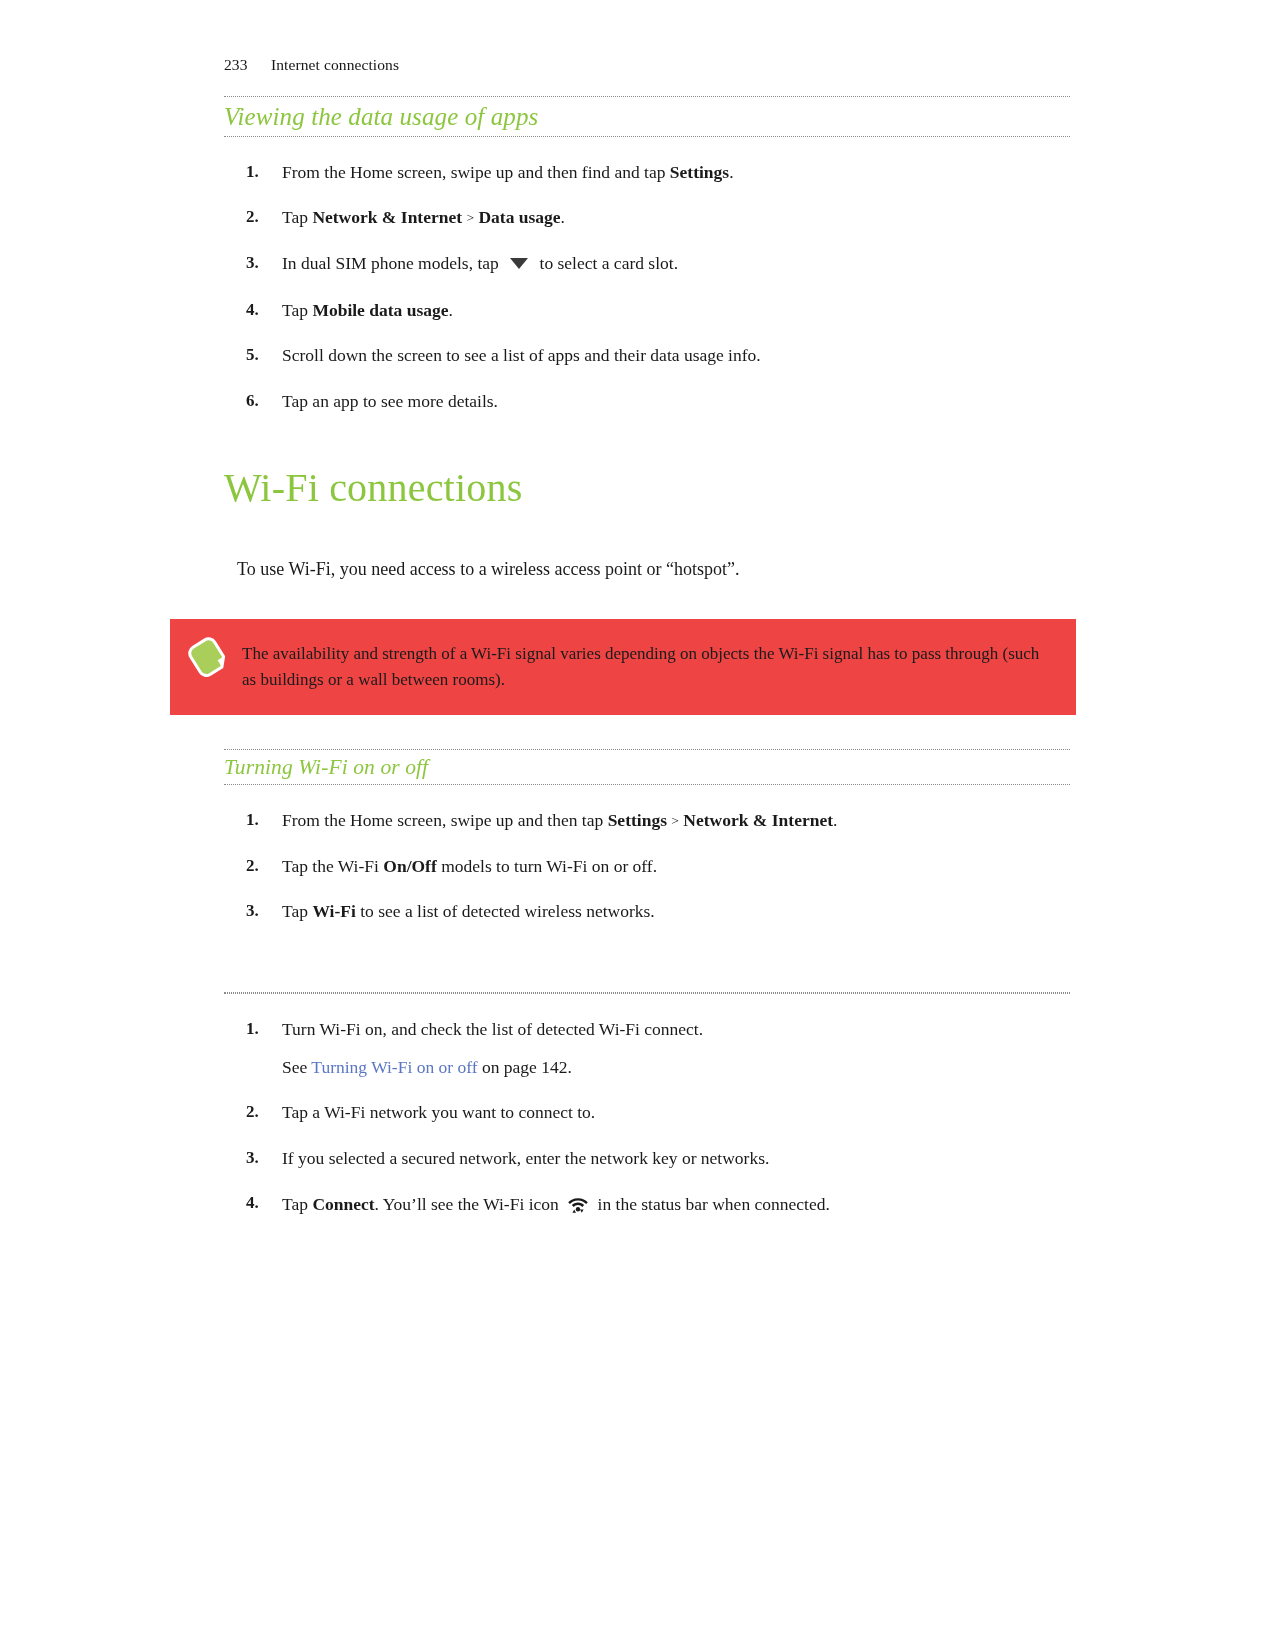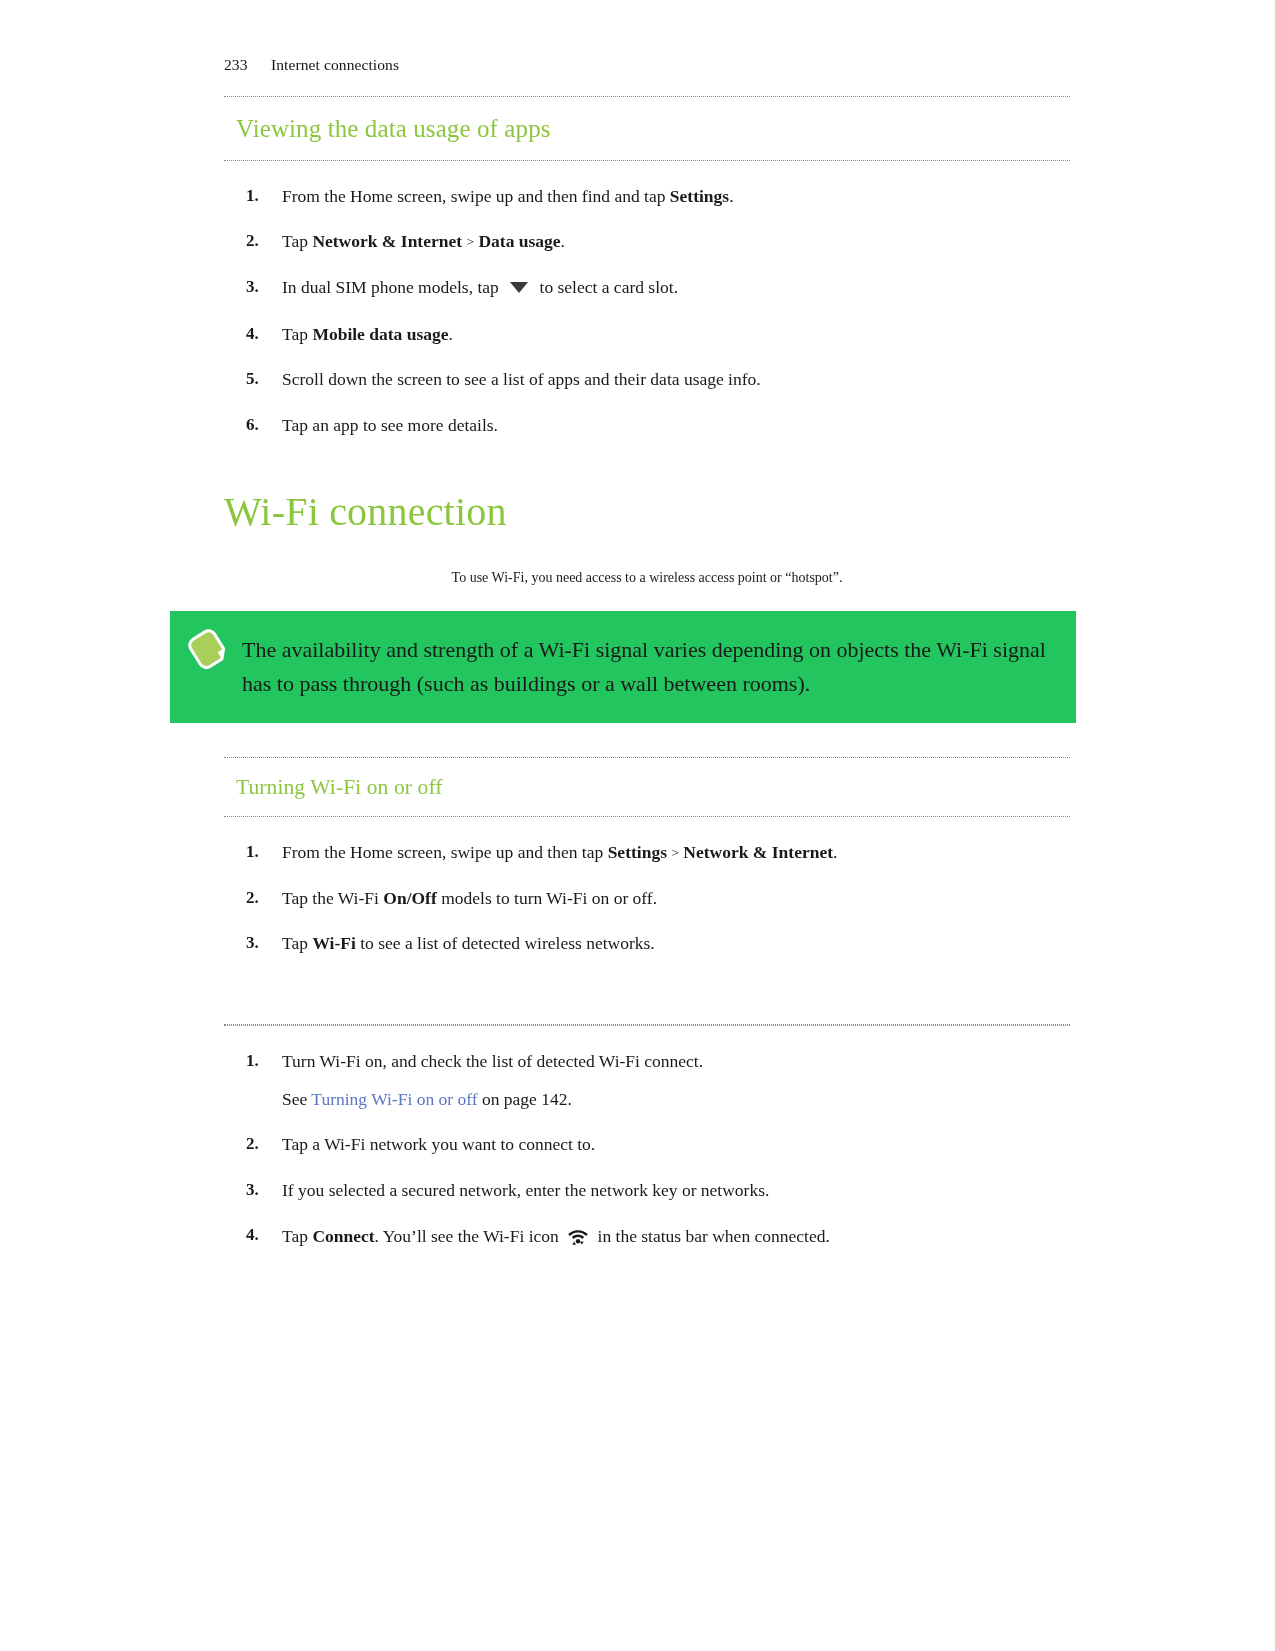--- a/index.html
+++ b/index.html
@@ -44,27 +44,28 @@
   }
 
   
   .rule-dotted {
     height: 1px;
     border-top: 1.6px dotted #8a8a8a;
     width: 100%;
   }
 
   h2.sec-head {
-    margin: 12px;
+    margin: 0;
     padding: 6px 0 4px 0;
     font-weight: normal;
     font-size: 25px;
     line-height: 1.15;
     color: #8cc63e;
     letter-spacing: 0.1px;
+    font-style: italic;
   }
   h2.sec-head.small {
     font-size: 21.5px;
     padding: 5px 0 4px 0;
   }
 
   h1.chapter-head {
     margin: 0;
     font-weight: normal;
     font-size: 40px;
@@ -103,35 +104,34 @@
     font-size: 17.5px;
     line-height: 1.35;
   }
 
   b, strong { font-weight: bold; }
   .gt { font-size: 13.5px; padding: 0 1px; position: relative; top: -1px; }
 
   .xref { color: #5b77c4; }
 
   p.body-para {
-    margin: 0;
-    font-size: 14px;
+    margin: 13px;
+    font-size: 18px;
     line-height: 1.4;
     color: #1a1a1a;
-    text-align: center;
   }
 
   
   .callout {
     position: relative;
-    background: #22c55e;
+    background: #ef4444;
     width: 906px;
     margin-left: -54px;
     padding: 22px 30px 22px 72px;
-    font-size: 22px;
+    font-size: 17px;
     line-height: 1.55;
     color: #1a1a1a;
   }
   .callout .callout-text { display: block; }
 
   .callout-icon {
     position: absolute;
     left: 18px;
     top: 16px;
     width: 40px;
@@ -204,21 +204,21 @@
         <span class="txt">Scroll down the screen to see a list of apps and their data usage info.</span>
       </li>
       <li style="margin-top:22px">
         <span class="marker">6.</span>
         <span class="txt">Tap an app to see more details.</span>
       </li>
     </ol>
 
     <div class="spacer-xl"></div>
 
-    <h1 class="chapter-head">Wi-Fi connection</h1>
+    <h1 class="chapter-head">Wi-Fi connections</h1>
 
     <div class="spacer-l"></div>
 
     <p class="body-para">To use Wi-Fi, you need access to a wireless access point or “hotspot”.</p>
 
     <div class="spacer-m"></div>
 
     <div class="callout">
       <span class="callout-icon">
         <svg width="40" height="46" viewBox="0 0 40 46">

